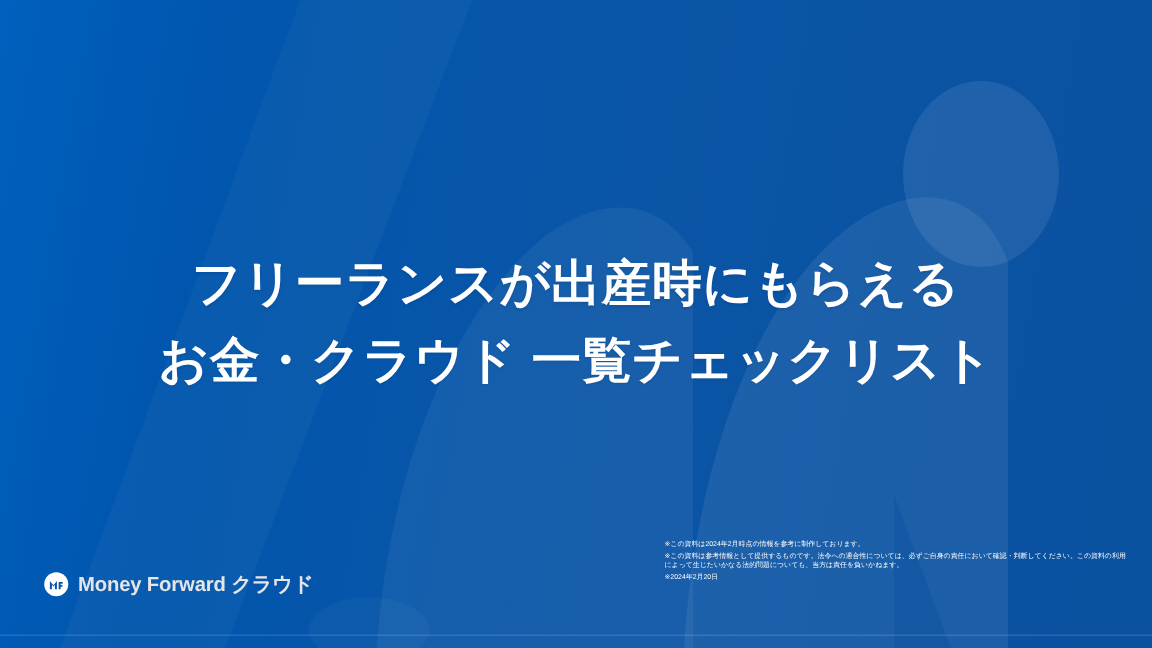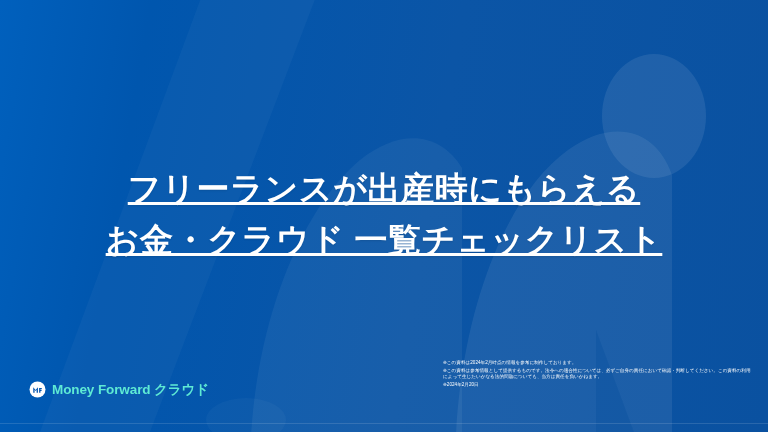--- a/index.html
+++ b/index.html
@@ -50,21 +50,20 @@
   }
   .title-line {
     display: block;
     color: #ffffff;
     font-size: 33px;
     font-weight: bold;
     letter-spacing: 0.6px;
     line-height: 51px;
     white-space: nowrap;
     text-shadow: 0 1px 2px rgba(0,0,0,0.10);
-    text-decoration: underline;
   }
 
   
   .disclaimer {
     position: absolute;
     left: 443px;
     top: 360px;
     width: 312px;
     z-index: 5;
   }
@@ -88,21 +87,21 @@
     gap: 6px;
     z-index: 5;
   }
   .logo-mark {
     width: 17px;
     height: 17px;
     flex: 0 0 auto;
     display: block;
   }
   .logo-text {
-    color: #5eead4;
+    color: #e5e5e5;
     font-size: 13.5px;
     font-weight: bold;
     letter-spacing: -0.1px;
     white-space: nowrap;
     line-height: 17px;
   }
 </style>
 </head>
 <body>
 

